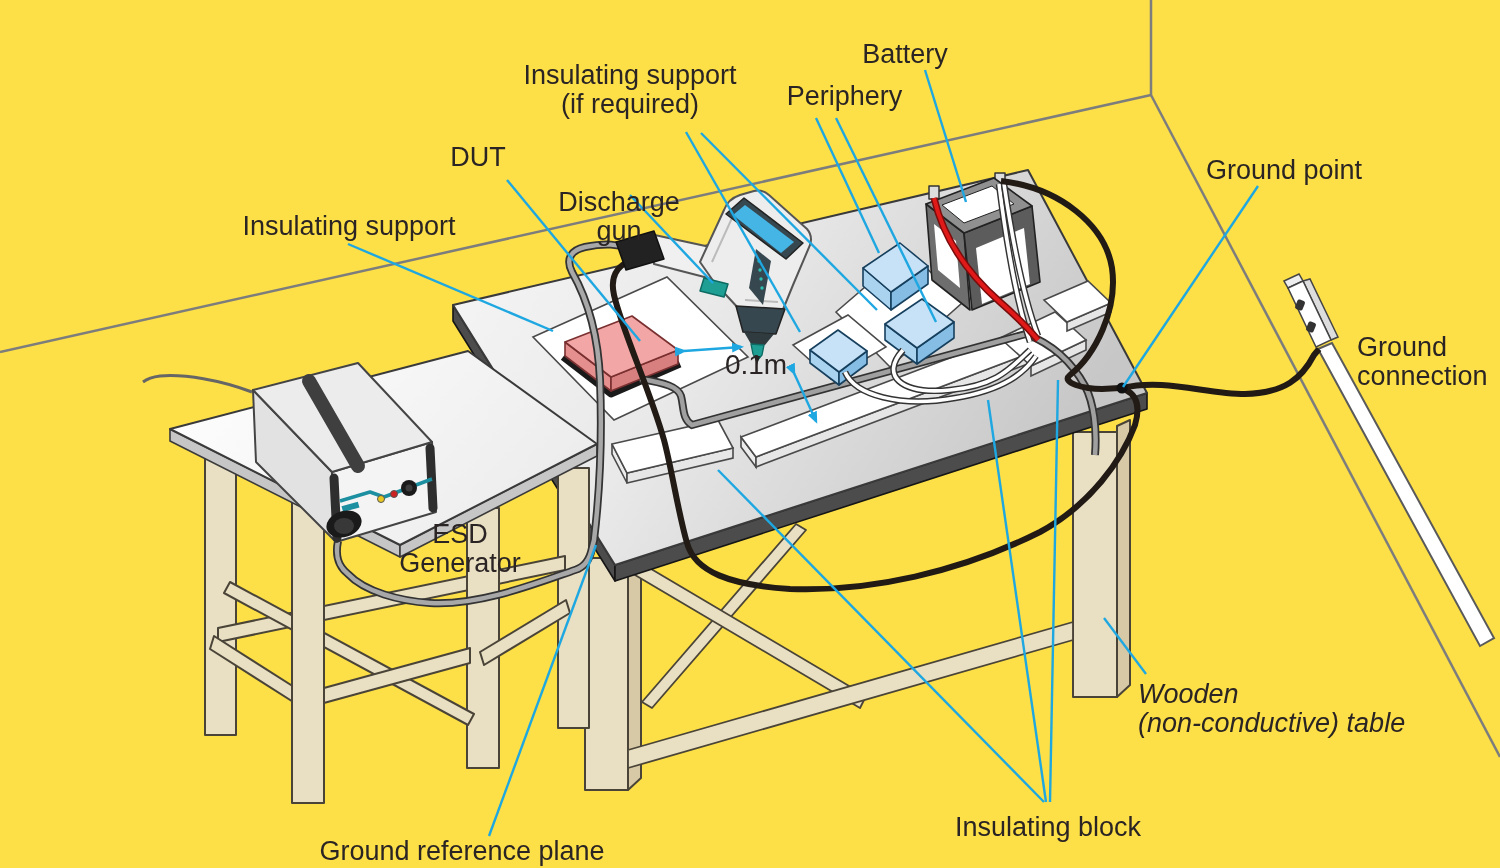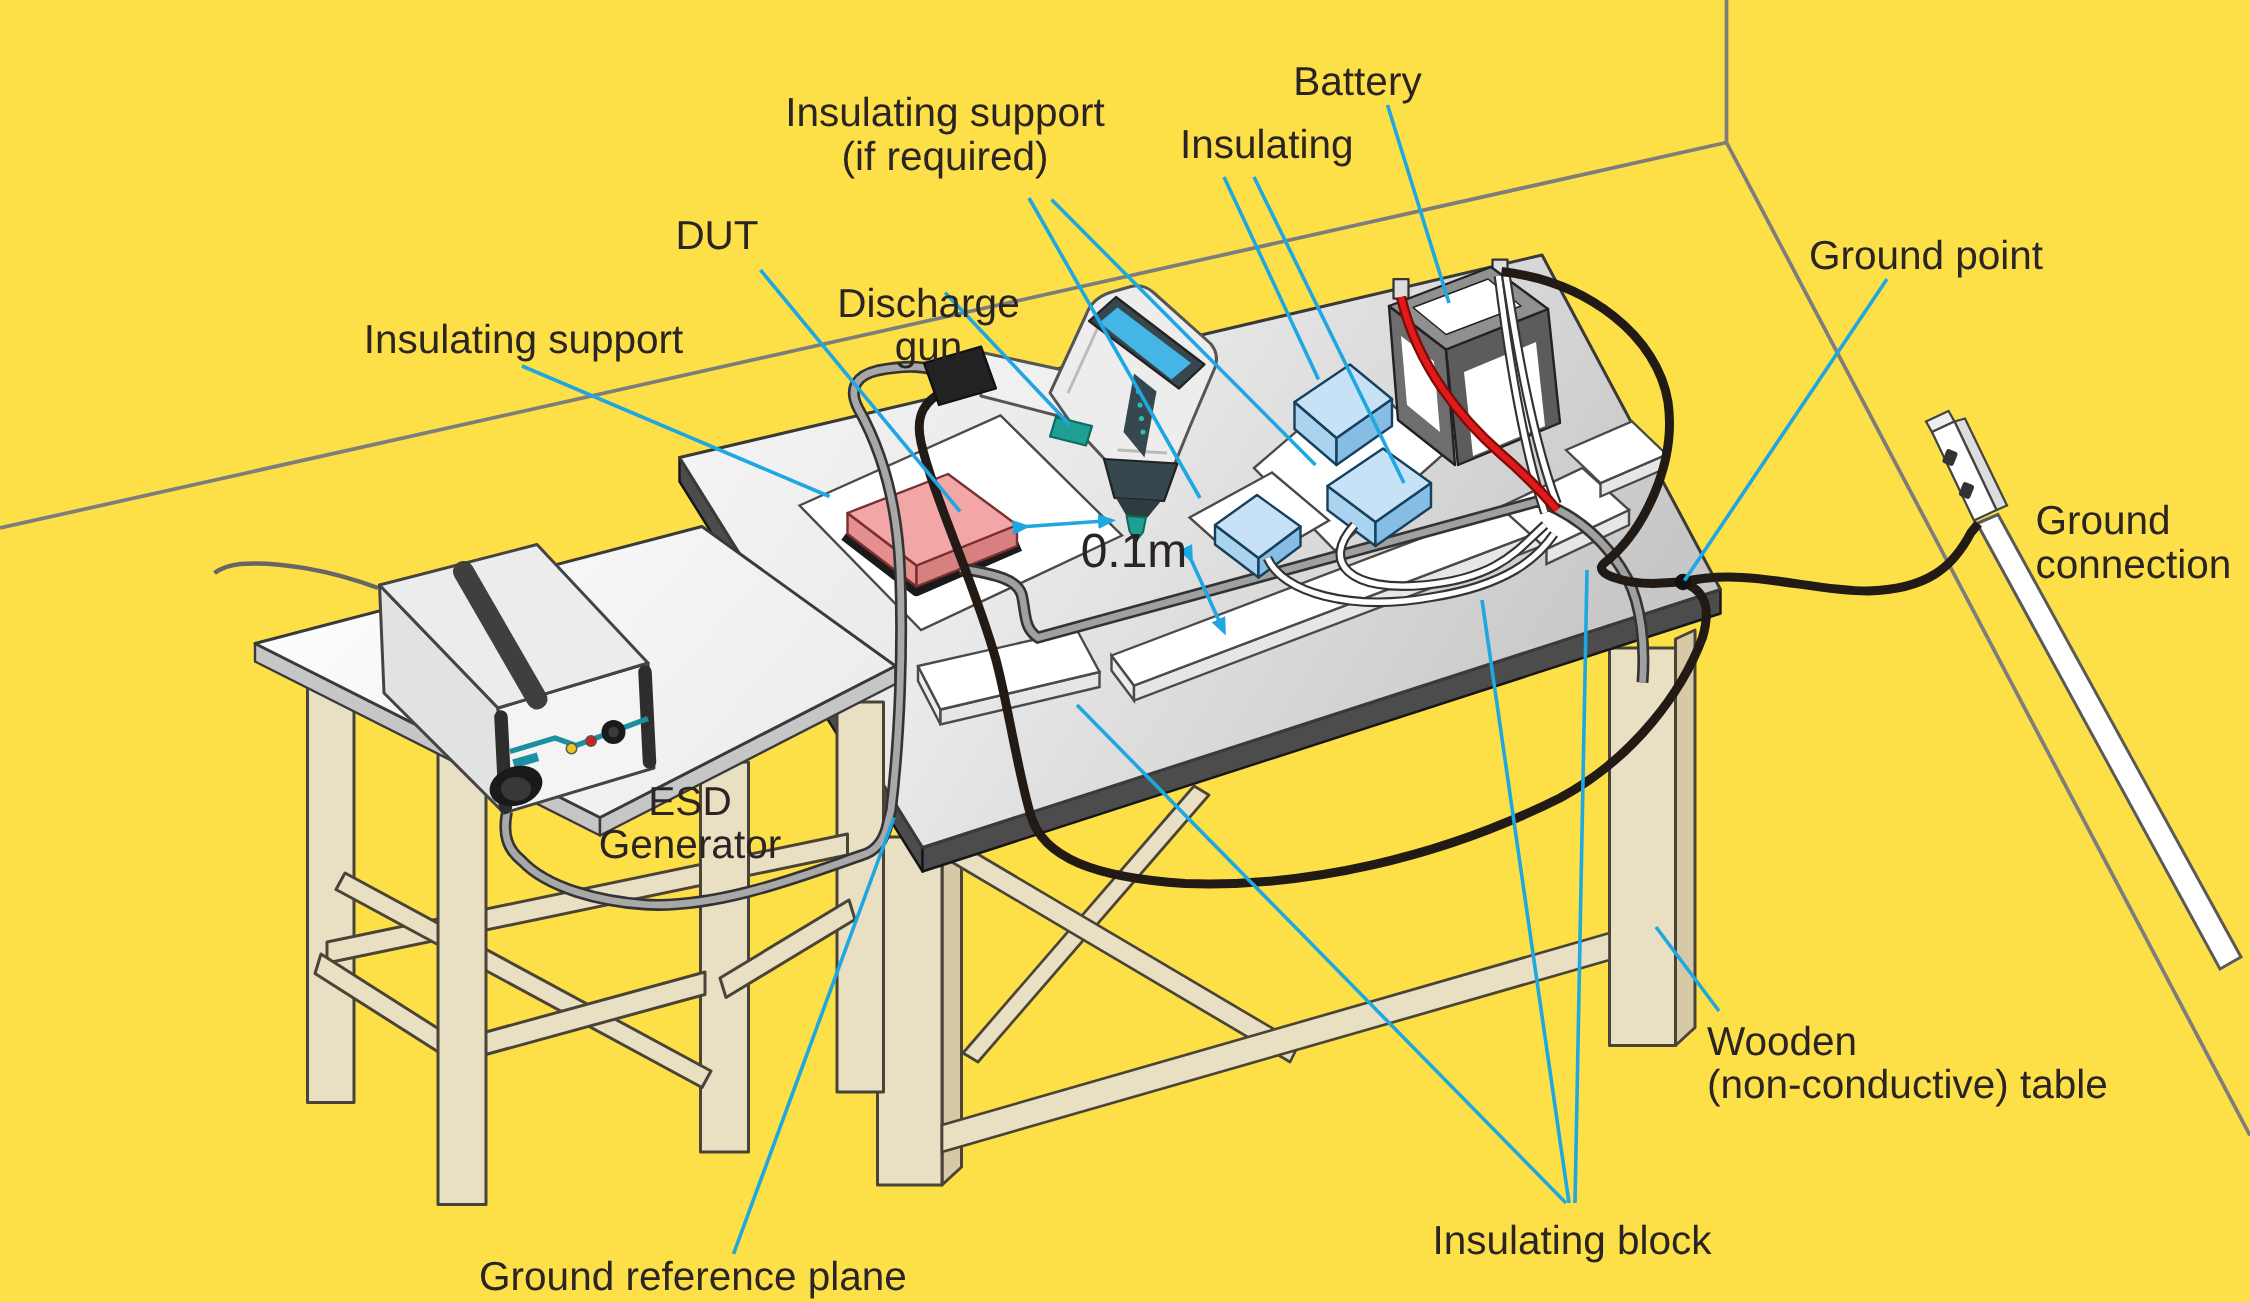--- a/index.html
+++ b/index.html
@@ -1,21 +1,21 @@
 <!DOCTYPE html>
 <html><head>
 <meta charset="utf-8">
 <style>
   html,body{margin:0;padding:0;background:#ffffff;}
   #stage{position:relative;width:1500px;height:868px;background:#fde047;overflow:hidden;
          font-family:"Liberation Sans", sans-serif;}
   #scene{position:absolute;left:0;top:0;}
   .label{position:absolute;font-size:27px;line-height:1.07;color:#2a2424;text-align:center;white-space:nowrap;}
   .label.left{text-align:left;}
-  .dim{font-size:32px;}
+  .dim{font-size:28px;}
 </style>
 </head>
 <body>
 <div id="stage">
 
 <svg id="scene" width="1500" height="868" viewBox="0 0 1500 868">
   <defs>
     <linearGradient id="topGrad" x1="0" y1="0" x2="1" y2="0.35">
       <stop offset="0" stop-color="#f7f7f7"></stop>
       <stop offset="0.45" stop-color="#e9e9e9"></stop>
@@ -241,37 +241,37 @@
     <line x1="684" y1="351" x2="741" y2="347" marker-start="url(#arrowB)" marker-end="url(#arrowB)"></line>
     <line x1="794" y1="373" x2="816" y2="421" marker-start="url(#arrowB)" marker-end="url(#arrowB)"></line>
   </g>
 </svg>
 
 <div class="label" style="left:455px;top:61px;width:350px;">
   <div>Insulating support</div>
   <div>(if required)</div>
 </div>
 <div class="label" style="left:830px;top:40px;width:150px;">Battery</div>
-<div class="label" style="left:762px;top:82px;width:165px;">Insulating</div>
+<div class="label" style="left:762px;top:82px;width:165px;">Periphery</div>
 <div class="label" style="left:428px;top:143px;width:100px;">DUT</div>
 <div class="label" style="left:543px;top:145px;width:152px;margin-top:43px;">
   <div>Discharge</div>
   <div>gun</div>
 </div>
 <div class="label" style="left:228px;top:212px;width:242px;">Insulating support</div>
 <div class="label" style="left:1193px;top:156px;width:182px;">Ground point</div>
 <div class="label left" style="left:1357px;top:333px;width:160px;">
   <div>Ground</div>
   <div>connection</div>
 </div>
 <div class="label" style="left:370px;top:520px;width:180px;">
   <div>ESD</div>
   <div>Generator</div>
 </div>
 <div class="label dim" style="left:711px;top:350px;width:90px;">0.1m</div>
-<div class="label left" style="left:1138px;top:680px;width:320px;">
+<div class="label left" style="left:1138px;top:680px;width:320px;font-style:italic;">
   <div>Wooden</div>
   <div>(non-conductive) table</div>
 </div>
 <div class="label" style="left:292px;top:837px;width:340px;">Ground reference plane</div>
 <div class="label" style="left:938px;top:813px;width:220px;">Insulating block</div>
 
 </div>
 
 </body></html>

